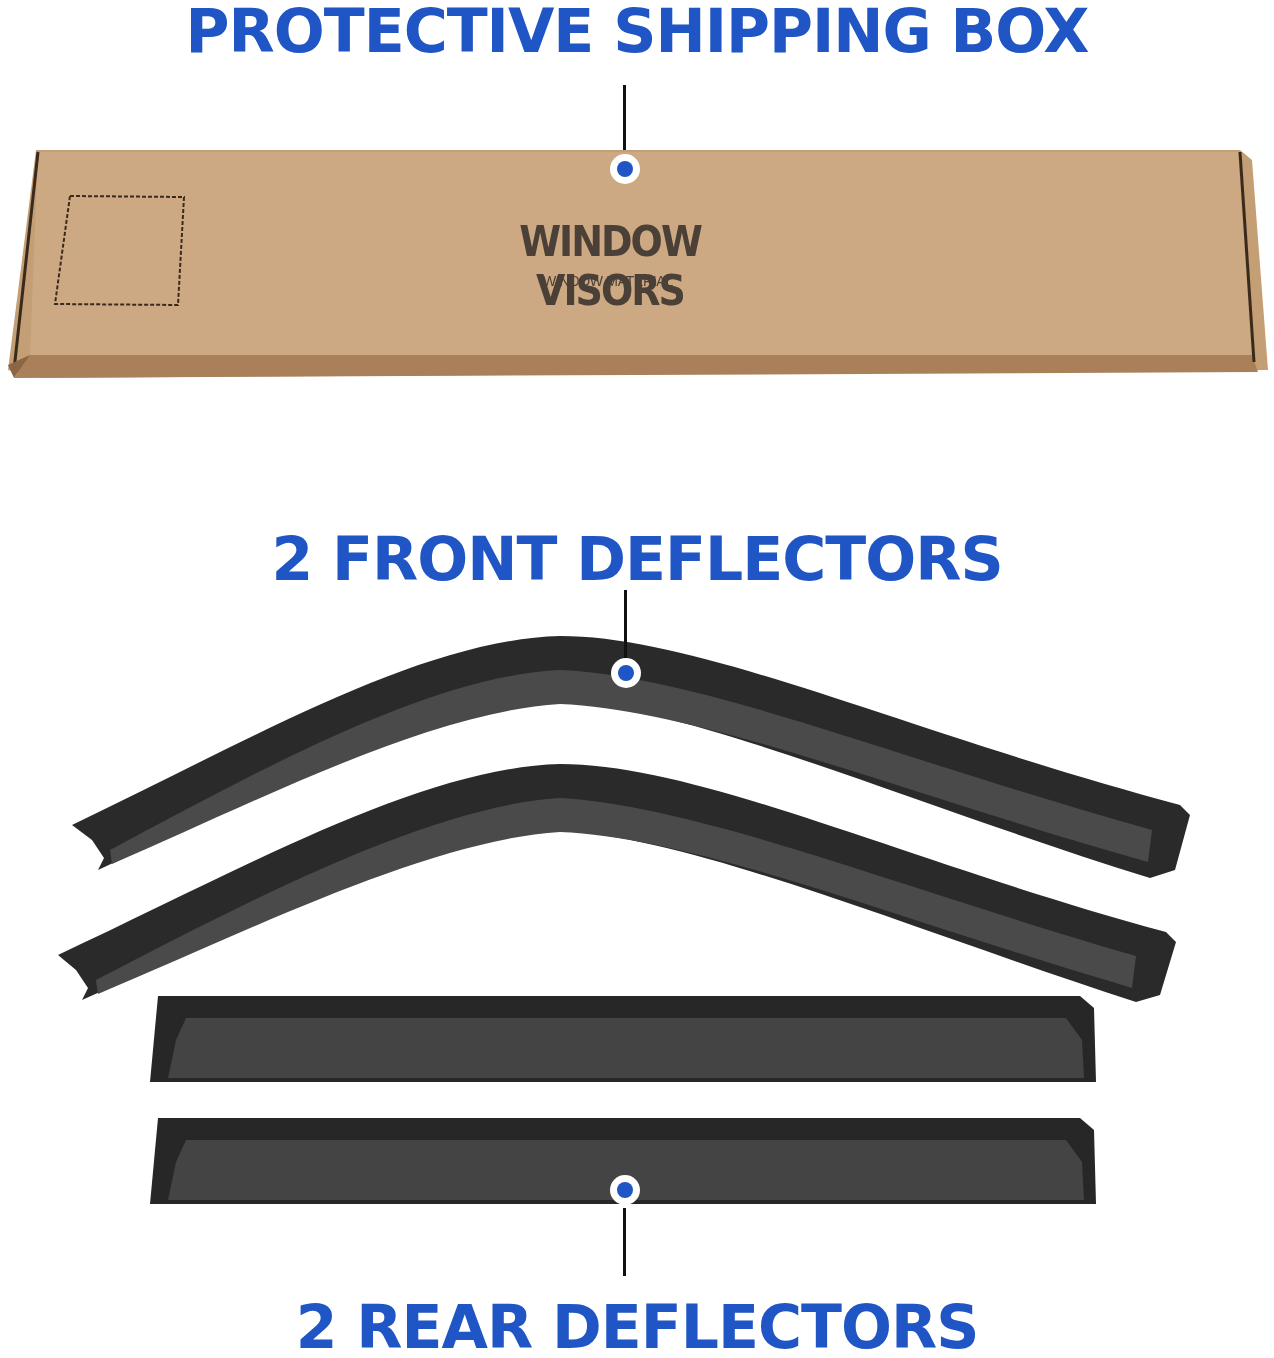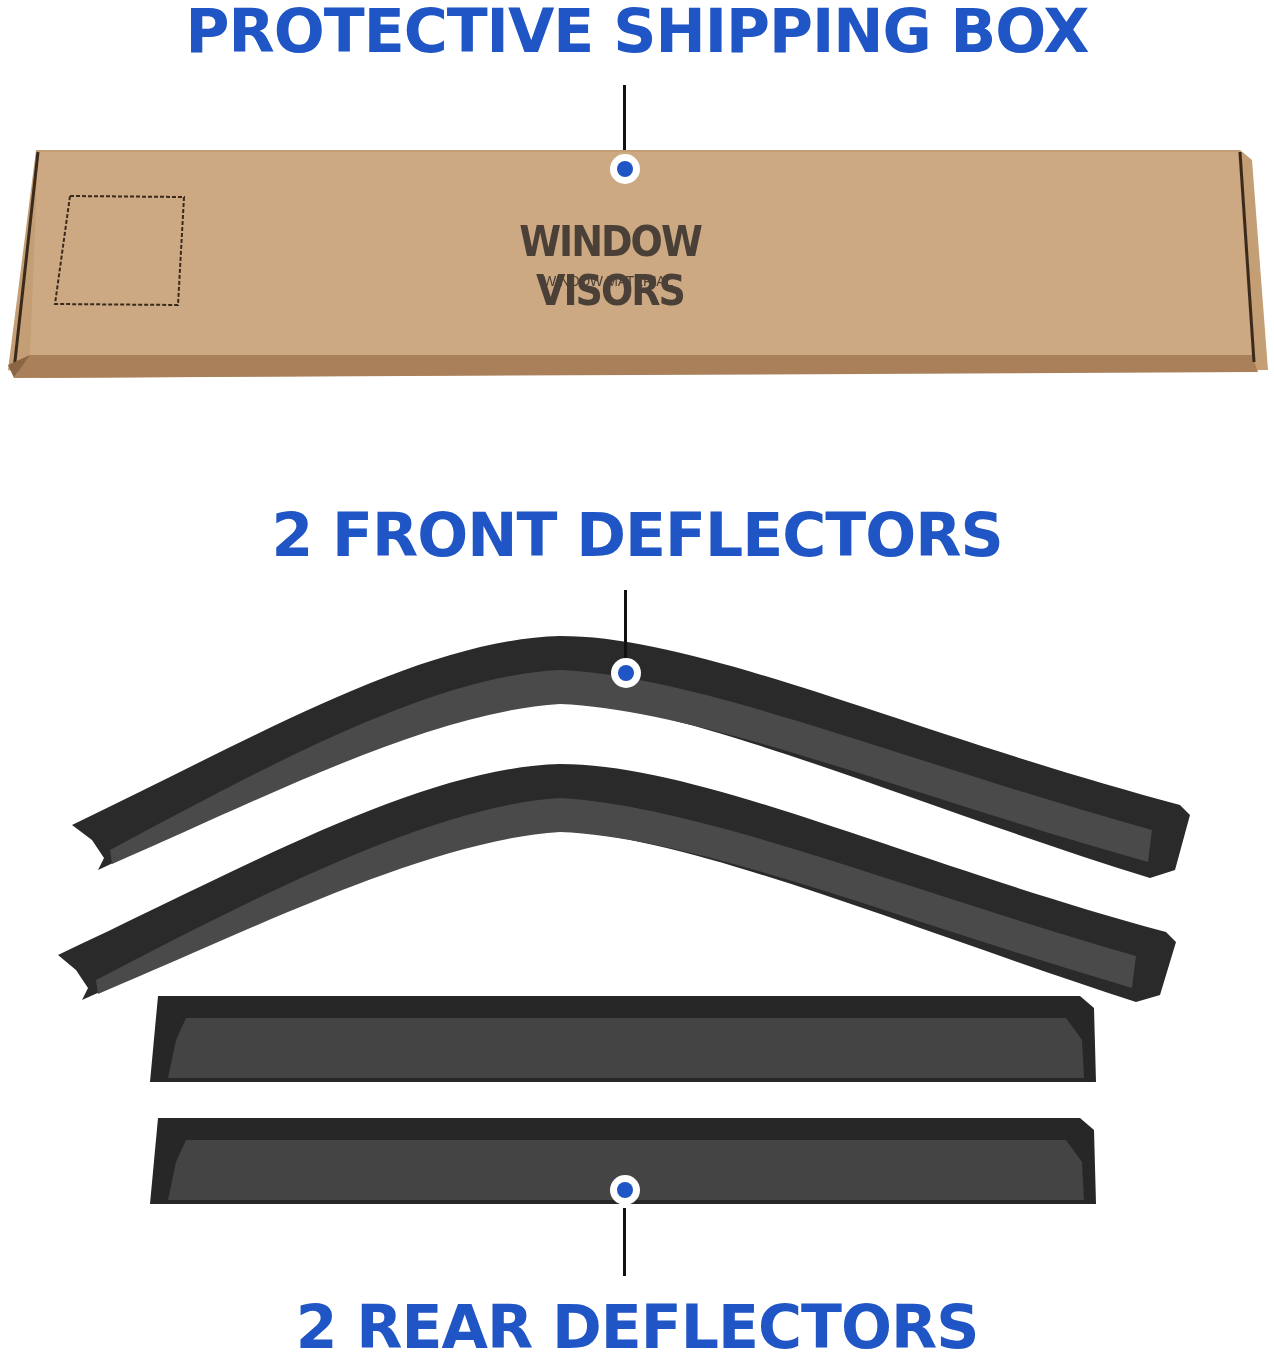--- a/index.html
+++ b/index.html
@@ -3,21 +3,21 @@
 <meta charset="utf-8">
 <style>
   html, body { margin:0; padding:0; background:#ffffff; }
   body { width:1274px; height:1358px; position:relative; overflow:hidden; font-family:"Liberation Sans", sans-serif; }
   .heading {
     position:absolute; left:0; width:1274px; text-align:center;
     color:#1f55c4; font-family:"DejaVu Sans", sans-serif; font-weight:bold;
     letter-spacing:-1px;
   }
   #h1 { top:-4px; font-size:60px; }
-  #h2 { top:500px; font-size:60px; }
+  #h2 { top:524px; font-size:60px; }
   #h3 { top:1292px; font-size:60px; }
   .leader { position:absolute; width:3px; background:#111; }
   .marker {
     position:absolute; width:30px; height:30px; border-radius:50%;
     background:#fff; box-sizing:border-box;
     display:flex; align-items:center; justify-content:center;
   }
   .marker .dot { width:16px; height:16px; border-radius:50%; background:#1f55c4; }
   .box-title {
     position:absolute; left:452px; top:222px; width:316px; text-align:center;

